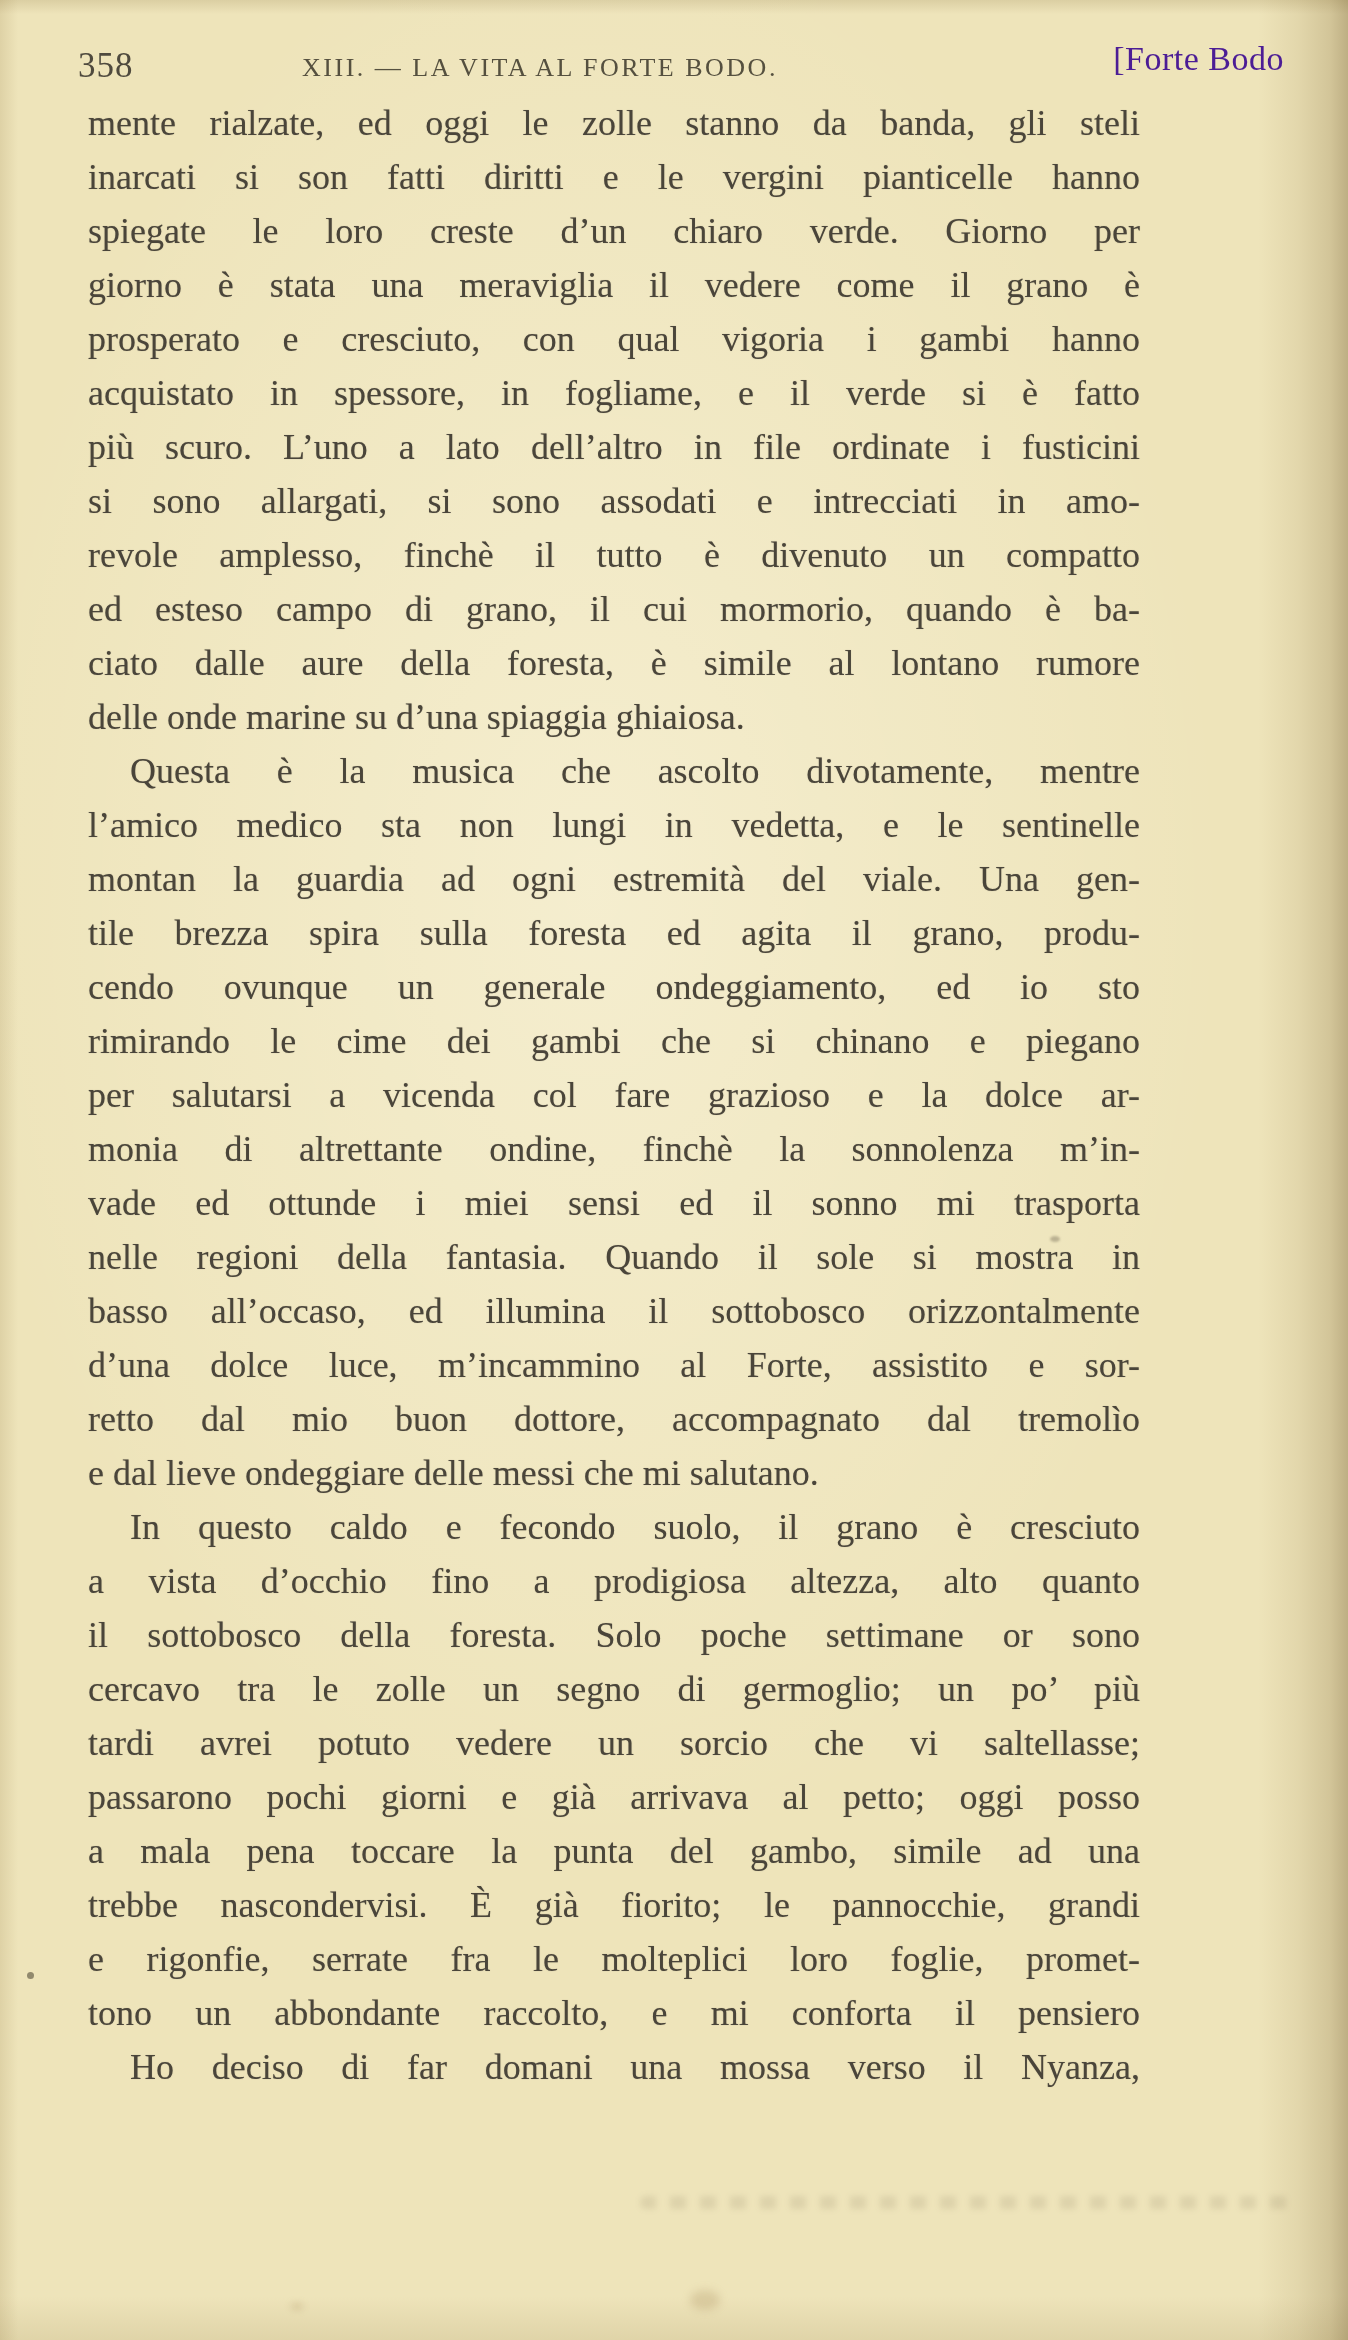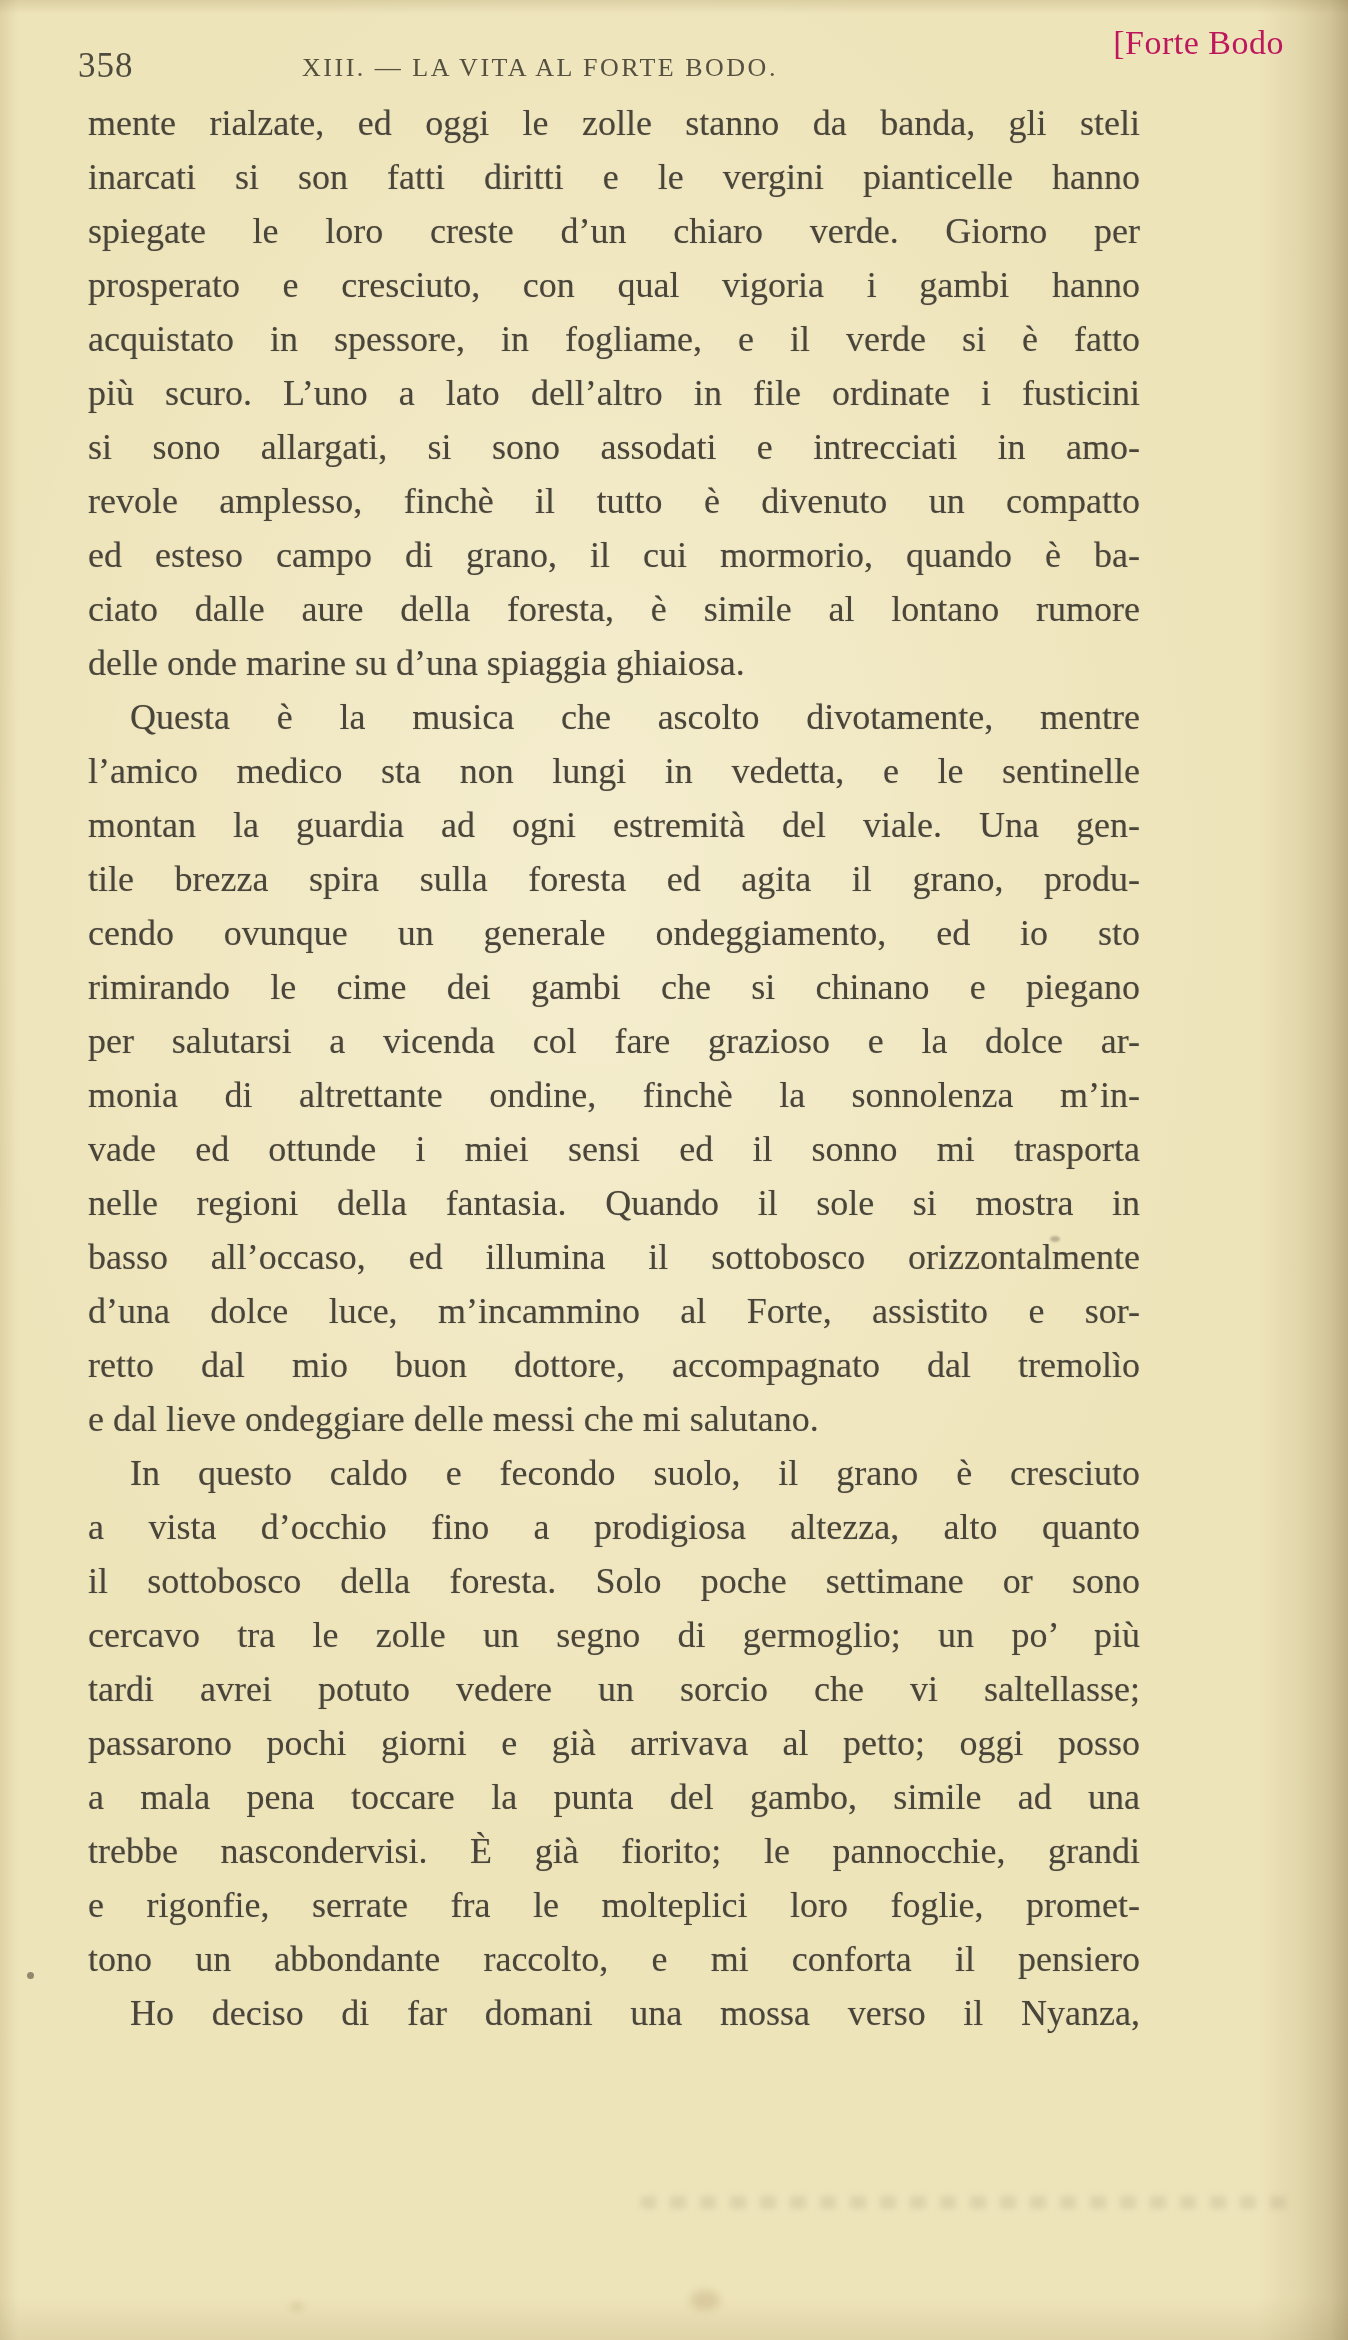--- a/index.html
+++ b/index.html
@@ -21,22 +21,22 @@
     position: absolute; left: 78px; top: 46px;
     font-size: 35px; letter-spacing: 1px; color: #4f4a3e; font-family: Liberation Serif, serif;
   }
   .head-center {
     position: absolute; left: 160px; top: 53px; width: 760px;
     text-align: center;
     font-size: 26px; letter-spacing: 2.5px; color: #55503f;
     white-space: nowrap;
   }
   .head-right {
-    position: absolute; right: 64px; top: 24px;
-    font-size: 34px; letter-spacing: 0.5px; color: #be185d;
+    position: absolute; right: 64px; top: 40px;
+    font-size: 34px; letter-spacing: 0.5px; color: #4c1d95;
     white-space: nowrap;
   }
 
   .text-block {
     position: absolute; left: 68px; top: 96px; width: 1072px;
     font-size: 36px; line-height: 54px;
     color: #4a453a;
     text-shadow: 0 0 1px rgba(74,69,58,0.35);
   }
   .line {
@@ -73,20 +73,21 @@
   <div class="pagenum">358</div>
 
   <div class="head-center">XIII. — LA VITA AL FORTE BODO.</div>
 
   <div class="head-right">[Forte Bodo</div>
 
   <div class="text-block" id="text-block">
       <div class="line">mente rialzate, ed oggi le zolle stanno da banda, gli steli</div>
       <div class="line">inarcati si son fatti diritti e le vergini pianticelle hanno</div>
       <div class="line">spiegate le loro creste d’un chiaro verde. Giorno per</div>
+      <div class="line">giorno è stata una meraviglia il vedere come il grano è</div>
       <div class="line">prosperato e cresciuto, con qual vigoria i gambi hanno</div>
       <div class="line">acquistato in spessore, in fogliame, e il verde si è fatto</div>
       <div class="line">più scuro. L’uno a lato dell’altro in file ordinate i fusticini</div>
       <div class="line">si sono allargati, si sono assodati e intrecciati in amo-</div>
       <div class="line">revole amplesso, finchè il tutto è divenuto un compatto</div>
       <div class="line">ed esteso campo di grano, il cui mormorio, quando è ba-</div>
       <div class="line">ciato dalle aure della foresta, è simile al lontano rumore</div>
       <div class="line endpara">delle onde marine su d’una spiaggia ghiaiosa.</div>
       <div class="line indent">Questa è la musica che ascolto divotamente, mentre</div>
       <div class="line">l’amico medico sta non lungi in vedetta, e le sentinelle</div>

